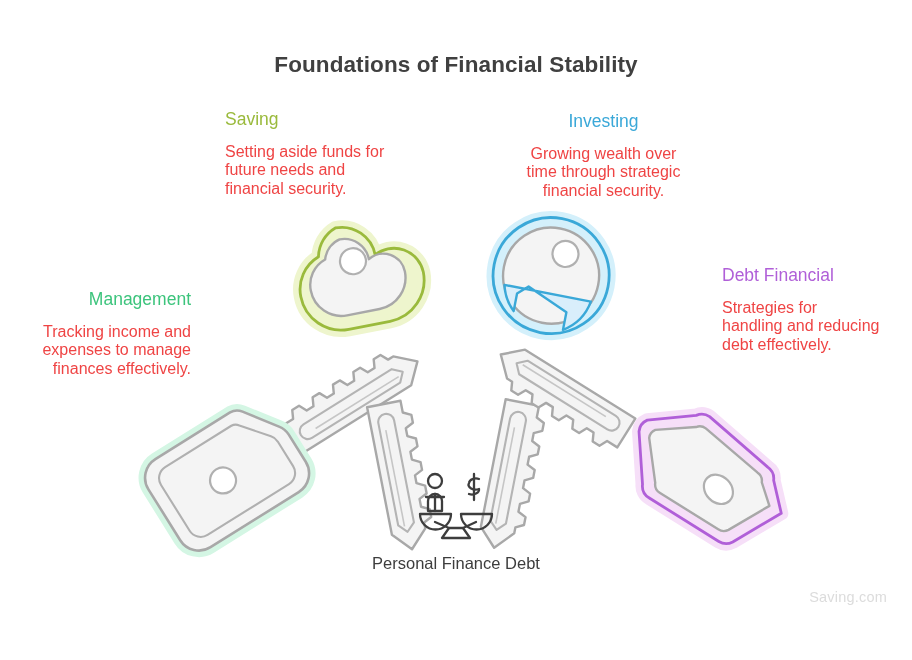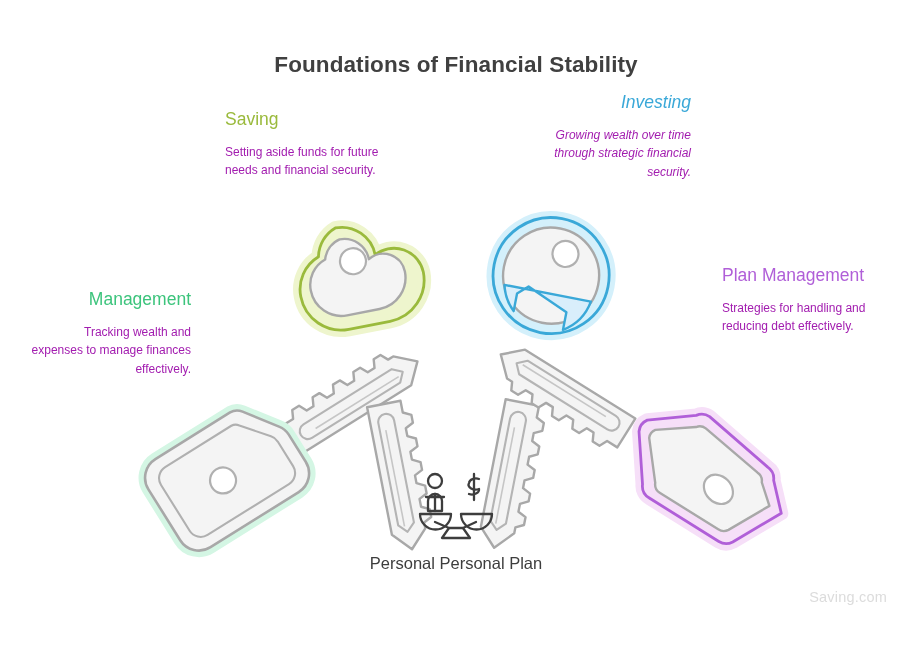--- a/index.html
+++ b/index.html
@@ -36,37 +36,36 @@
   .block {
     position: absolute;
   }
   .block .label {
     font-size: 17.5px;
     line-height: 22px;
     font-weight: normal;
     margin-bottom: 13px;
   }
   .block .desc {
-    font-size: 12px;
+    font-size: 16px;
     line-height: 18.3px;
-    color: #a21caf;
+    color: #ef4444;
   }
 
   #block-saving {
     left: 225px;
     top: 108px;
     width: 172px;
     text-align: left;
   }
   #block-investing {
     left: 516px;
-    top: 91px;
+    top: 110px;
     width: 175px;
-    text-align: right;
-    font-style: italic;
+    text-align: center;
   }
   #block-budgeting {
     left: 30px;
     top: 288px;
     width: 161px;
     text-align: right;
   }
   #block-debt {
     left: 722px;
     top: 264px;
@@ -212,25 +211,25 @@
     <div class="desc">Setting aside funds for future needs and financial security.</div>
   </div>
 
   <div class="block" id="block-investing">
     <div class="label" style="color:#3aa8d8">Investing</div>
     <div class="desc">Growing wealth over time through strategic financial security.</div>
   </div>
 
   <div class="block" id="block-budgeting">
     <div class="label" style="color:#3cc47c">Management</div>
-    <div class="desc">Tracking wealth and expenses to manage finances effectively.</div>
+    <div class="desc">Tracking income and expenses to manage finances effectively.</div>
   </div>
 
   <div class="block" id="block-debt">
-    <div class="label" style="color:#b05fd8">Plan Management</div>
+    <div class="label" style="color:#b05fd8">Debt Financial</div>
     <div class="desc">Strategies for handling and reducing debt effectively.</div>
   </div>
 
   <div id="center-node">
     <svg id="center-icon" width="84" height="70" viewBox="0 0 84 70" xmlns="http://www.w3.org/2000/svg" fill="none" stroke="#3d3d3d" stroke-width="2.3" stroke-linecap="round" stroke-linejoin="round">
 
       <circle cx="21" cy="11" r="7"></circle>
       <path d="M 14 31 a 7 7 0 0 1 14 0 L 28 41 L 14 41 Z"></path>
       <line x1="21" y1="24" x2="21" y2="41"></line>
       <line x1="12" y1="27" x2="30" y2="27"></line>
@@ -240,18 +239,18 @@
 
       <path d="M 6 44 L 37 44 a 15 15 0 0 1 -31 0 Z"></path>
 
       <path d="M 47 44 L 78 44 a 15 15 0 0 1 -31 0 Z"></path>
 
       <line x1="21" y1="52" x2="35" y2="58"></line>
       <line x1="62" y1="52" x2="49" y2="58"></line>
 
       <path d="M 35 58 L 49 58 L 56 68 L 28 68 Z"></path>
     </svg>
-    <div id="center-label">Personal Personal Plan</div>
+    <div id="center-label">Personal Finance Debt</div>
   </div>
 
   <div id="watermark">Saving.com</div>
 
 </div>
 
 </body></html>

